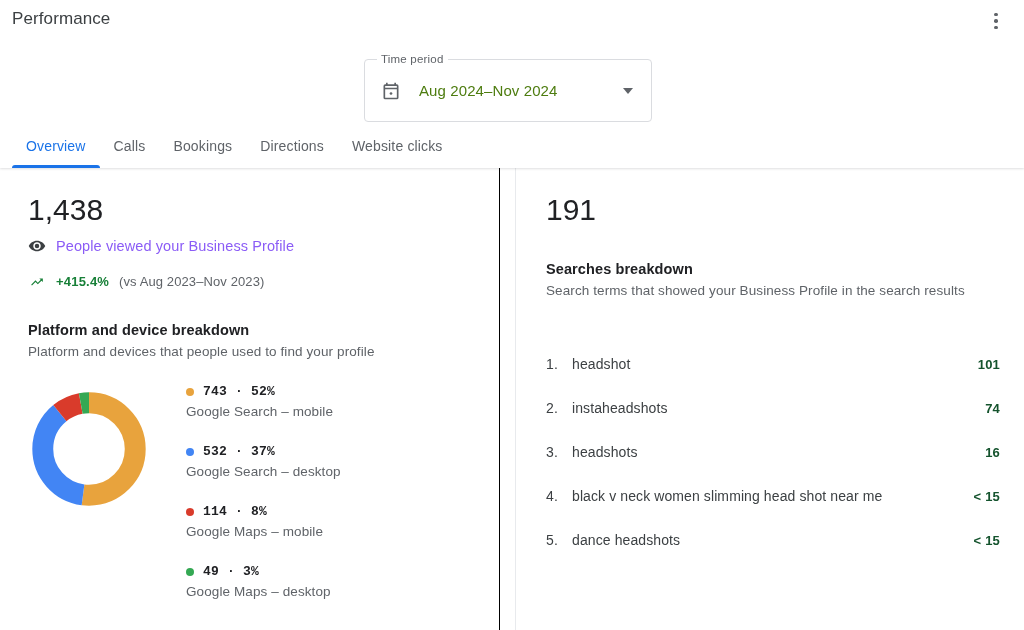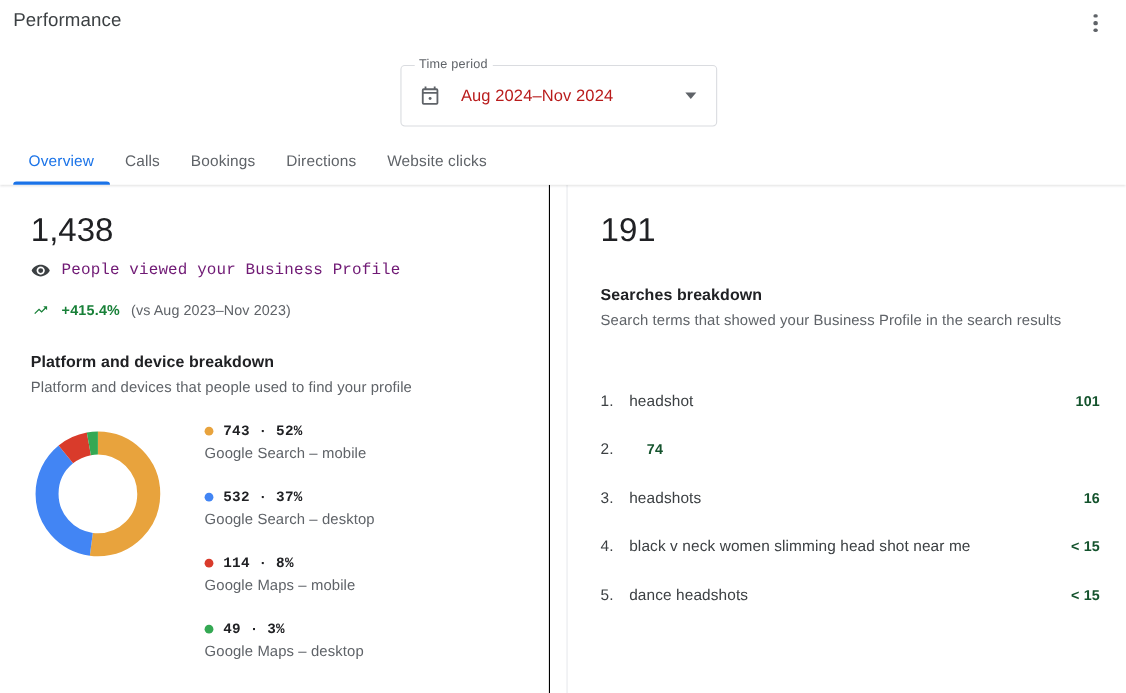--- a/index.html
+++ b/index.html
@@ -53,21 +53,21 @@
     background: #5f6368;
     display: block;
   }
 
   
   .time-field {
     position: absolute;
     left: 364px;
     top: 59px;
     width: 288px;
-    height: 56px;
+    height: 63px;
     border: 1px solid #dadce0;
     border-radius: 4px;
     display: flex;
     align-items: center;
     padding: 0 12px 0 16px;
     cursor: pointer;
     background: #fff;
   }
   .time-field-label {
     position: absolute;
@@ -76,21 +76,21 @@
     background: #fff;
     padding: 0 4px;
     font-size: 11.5px;
     color: #5f6368;
     letter-spacing: .2px;
   }
   .cal-icon { width: 20px; height: 20px; flex: 0 0 auto; }
   .time-value {
     margin-left: 18px;
     font-size: 15px;
-    color: #b91c1c;
+    color: #4d7c0f;
     flex: 1 1 auto;
     letter-spacing: .1px;
   }
   .caret {
     width: 0; height: 0;
     border-left: 5px solid transparent;
     border-right: 5px solid transparent;
     border-top: 6px solid #5f6368;
     margin-right: 6px;
   }
@@ -155,23 +155,22 @@
     letter-spacing: 0;
   }
   .metric-row {
     display: flex;
     align-items: center;
     gap: 10px;
     margin-top: 9px;
   }
   .metric-label {
     font-size: 14.5px;
-    color: #701a75;
-    letter-spacing: .1px;
-    font-family: Liberation Mono, monospace;
+    color: #8b5cf6;
+    letter-spacing: .1px;
   }
   .delta-row {
     display: flex;
     align-items: center;
     gap: 10px;
     margin-top: 19px;
   }
   .delta-pct {
     font-size: 13px;
     font-weight: bold;
@@ -386,20 +385,21 @@
     <div class="section-sub">Search terms that showed your Business Profile in the search results</div>
 
     <div class="terms" id="terms-list">
         <div class="term-row">
           <span class="term-rank">1.</span>
           <span class="term-label">headshot</span>
           <span class="term-count">101</span>
         </div>
         <div class="term-row">
           <span class="term-rank">2.</span>
+          <span class="term-label">instaheadshots</span>
           <span class="term-count">74</span>
         </div>
         <div class="term-row">
           <span class="term-rank">3.</span>
           <span class="term-label">headshots</span>
           <span class="term-count">16</span>
         </div>
         <div class="term-row">
           <span class="term-rank">4.</span>
           <span class="term-label">black v neck women slimming head shot near me</span>

